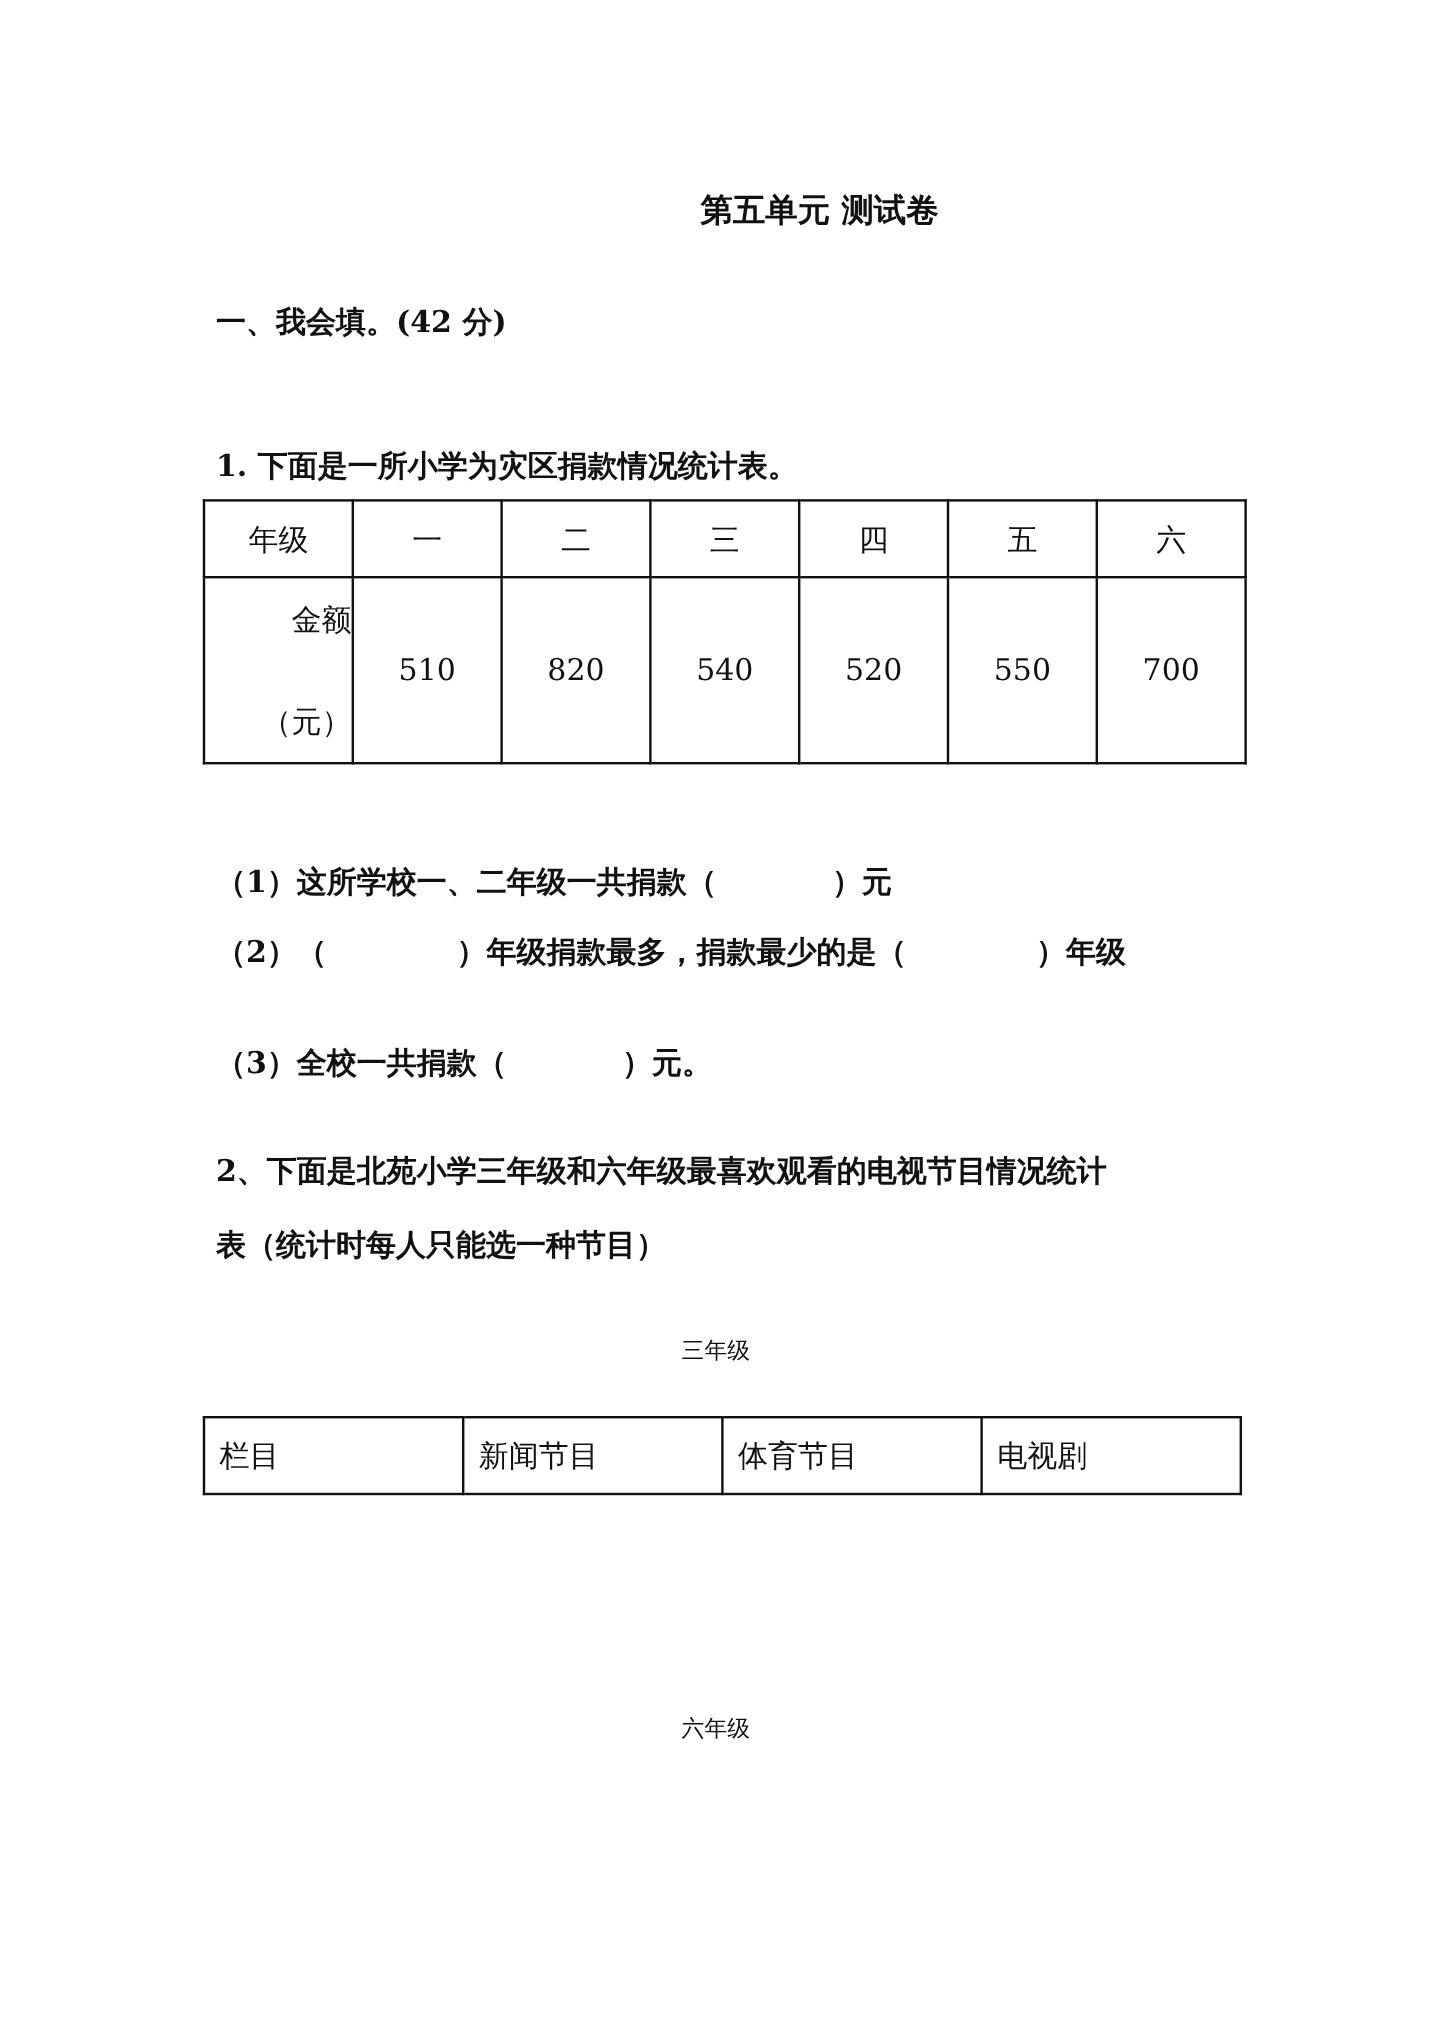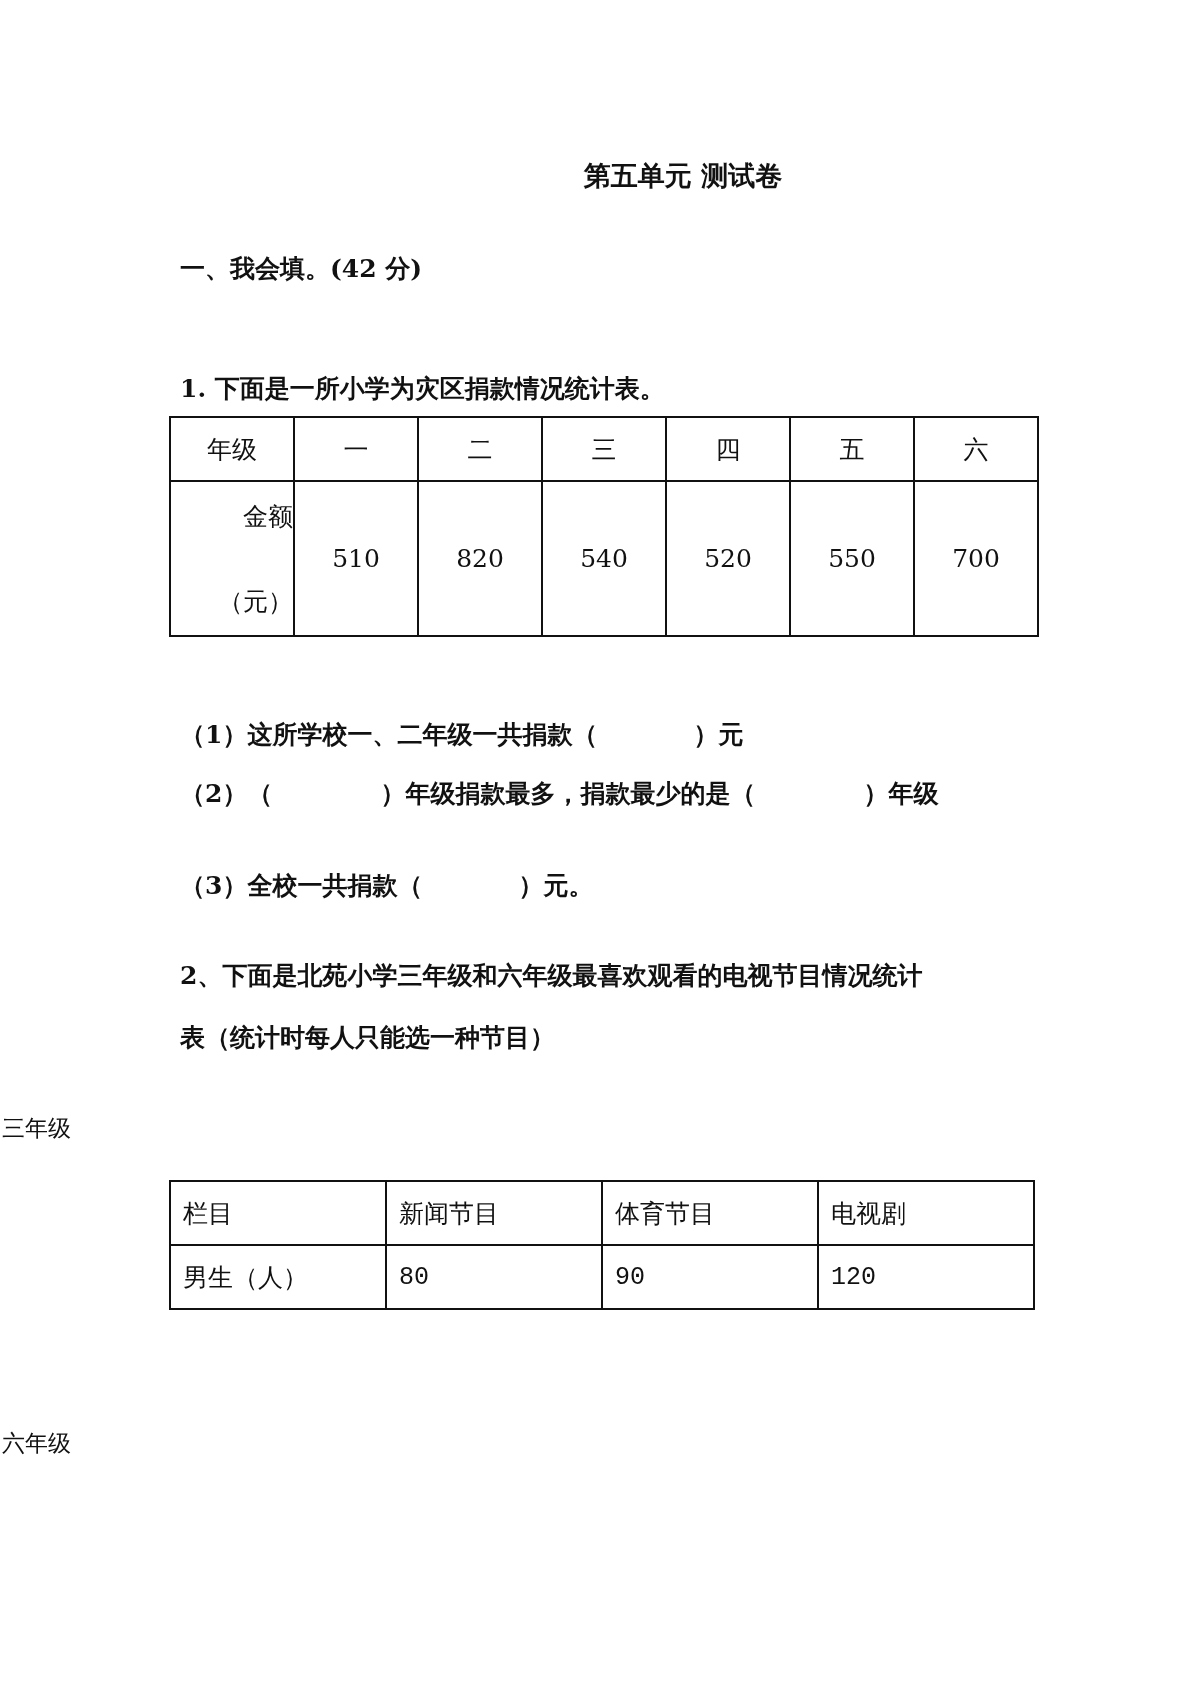--- a/index.html
+++ b/index.html
@@ -2,31 +2,31 @@
 <html><head>
 <meta charset="utf-8">
 <style>
   html, body { margin:0; padding:0; background:#ffffff; }
   body { width:1191px; height:1684px; position:relative; overflow:hidden;
          font-family:"DejaVu Serif","Liberation Serif",serif; color:#111; }
   .abs { position:absolute; white-space:nowrap; line-height:1; }
   .title { left:0; width:1191px; top:162px; text-align:center; padding-left:175px; box-sizing:border-box;
            font-family:"DejaVu Sans","Liberation Sans",sans-serif; font-weight:bold; font-size:27px; }
   .line { left:180px; font-size:25px;font-weight:bold; }
-  .caption { left:0; width:1191px; font-size:23px; padding-left:2px; box-sizing:border-box; }
+  .caption { left:0; width:1191px; text-align:center; font-size:19px; padding-left:2px; box-sizing:border-box; }
   .blank { display:inline-block; }
   table { position:absolute; border-collapse:collapse; table-layout:fixed; }
   td { border:2px solid #111; font-size:25px; padding:0; }
   #t1 { left:169px; top:416px; width:858px; }
   #t1 td { text-align:center; width:122px; }
   #t1 tr.h td { height:62px; }
   #t1 tr.d td { height:153px; }
   .stack { display:flex; flex-direction:column; justify-content:space-between; height:118px; align-items:flex-end;padding-left:19px; }
   #t2 { left:169px; top:1180px; width:858px; }
-  #t2 td { height:62px; text-align:left; padding-left:12px; width:202px;font-family:Liberation Mono, monospace; }
+  #t2 td { height:62px; text-align:left; padding-left:12px; width:202px; }
 </style>
 </head>
 <body>
 
 <div class="abs title">第五单元  测试卷</div>
 
 <div class="abs line" style="top:256px;">一、我会填。(42 分)</div>
 
 <div class="abs line" style="top:376px;">1. 下面是一所小学为灾区捐款情况统计表。</div>
 
@@ -76,22 +76,16 @@
 <div class="abs caption" style="top:1117px;">三年级</div>
 
 <table id="t2">
   <tbody>
       <tr>
     <td>栏目</td>
     <td>新闻节目</td>
     <td>体育节目</td>
     <td>电视剧</td>
   </tr>
-  <tr>
-    <td>男生（人）</td>
-    <td>80</td>
-    <td>90</td>
-    <td>120</td>
-  </tr>
 </tbody>
   </table>
 
 <div class="abs caption" style="top:1432px;">六年级</div>
 
 </body></html>

